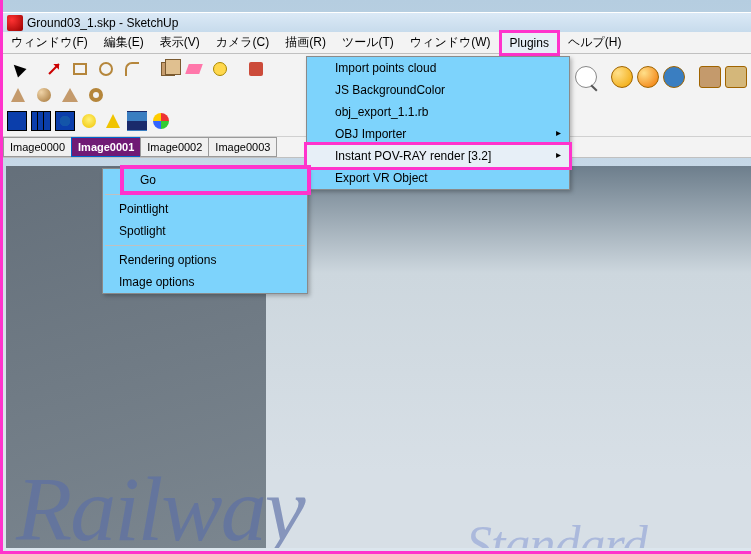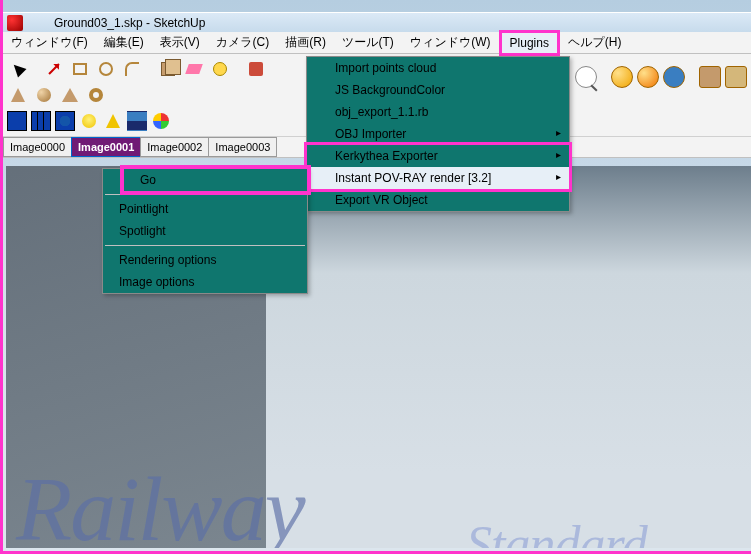--- a/index.html
+++ b/index.html
@@ -1,18 +1,18 @@
 <!DOCTYPE html>
 <html><head>
 <meta charset="utf-8">
 <style>
   * { margin: 0; padding: 0; box-sizing: border-box; font-family: "MS PGothic", "Meiryo", sans-serif; }
   body { width: 751px; height: 554px; background: linear-gradient(180deg, #b5cde0 0%, #c6d8e7 30%, #d4e0eb 50%, #dce6ee 80%); position: relative; overflow: hidden; border: 3px solid #ff33cc; border-top: none; border-right: none;}
   .window-frame { position: absolute; left: 0; top: 12px; width: 748px; background:#fff; }
-  .titlebar { height: 20px; background: linear-gradient(#dbe9f6,#c7dbec); display: flex; align-items: center; padding-left: 4px; border-top:1px solid #fff;gap:27px;}
+  .titlebar { height: 20px; background: linear-gradient(#dbe9f6,#c7dbec); display: flex; align-items: center; padding-left: 4px; border-top:1px solid #fff;}
   .titlebar img, .titlebar .su-icon { width:16px; height:16px; margin-right:4px; display:inline-block; background: radial-gradient(circle at 30% 30%, #f33, #900); border-radius:2px;}
   .titlebar span { font-size: 12px; color:#000; }
   .menubar { height: 22px; background: #f3f3f3; display:flex; align-items:center; border-bottom:1px solid #c0c0c0;}
   .menubar .menu-item { font-size:12px; padding:3px 8px; cursor:default;}
   .menubar .menu-item.highlighted { border:3px solid #ff33cc; background:#e7eff7;}
   .toolbar { background:#f3f3f3; padding:2px 4px; border-bottom:1px solid #d0d0d0;}
   .toolbar .row { display:flex; align-items:center; gap:4px; min-height:26px;}
   .tool-btn { width:22px; height:22px; display:flex; align-items:center; justify-content:center; border:1px solid transparent;}
   .sep { width:6px; }
   
@@ -45,21 +45,21 @@
   
   .scene-tabs { display:flex; background:#f3f3f3; padding:0; font-size:11px; border-bottom:1px solid #c0c0c0;text-align:center;}
   .scene-tab { padding:3px 6px; border:1px solid #9a9a9a; background:#f0f0f0; margin-right:-1px;}
   .scene-tab.active { background:#701a75; color:#fff; border-color:#0066cc;font-weight:bold;}
   
   .viewport { position:absolute; left:3px; top:166px; right:0; bottom:3px; background: linear-gradient(180deg,#6d7e8c 0%, #cdd7de 28%, #d7dfe6 80%); overflow:hidden;}
   .viewport .plane { position:absolute; left:-40px; top:-12px; width:300px; height:430px; background:linear-gradient(160deg,#636e79,#7d8891); transform: skewY(4deg);}
   .viewport .bigtext{position:absolute; left:10px; bottom:-14px; font-size:92px; font-family:Georgia,serif; font-style:italic; color:#5b6fa7; opacity:0.65; letter-spacing:-2px; white-space:nowrap;}
   .viewport .subtext{position:absolute; left:460px; bottom:-26px; font-size:52px; font-family:Georgia,serif; font-style:italic; color:#8fa1d6; opacity:0.6; letter-spacing:-1px;white-space:nowrap;}
   
-  .dropdown { position:absolute; background:#0f766e; border:1px solid #8a8a8a; box-shadow:2px 2px 4px rgba(0,0,0,0.25); font-size:12px;}
+  .dropdown { position:absolute; background:#7dd3fc; border:1px solid #8a8a8a; box-shadow:2px 2px 4px rgba(0,0,0,0.25); font-size:12px;}
   .dropdown .dd-item { padding:4px 28px 4px 28px; position:relative; cursor:default;}
   .dropdown .dd-item.has-sub::after { content:"▸"; position:absolute; right:8px; top:4px; font-size:10px;}
   .dropdown .dd-sep { height:1px; background:#c0c0c0; margin:3px 2px;}
   .dropdown.main { left:303px; top:56px; width:264px;}
   .dropdown.sub { left:99px; top:168px; width:206px;}
   .dropdown.sub .dd-item { padding:4px 16px;}
   .sub .dd-item.go-hl { outline:4px solid #ff33cc; outline-offset:0;margin-left:21px;}
   .pink-group{outline:3px solid #ff33cc;}
 </style>
 </head>
@@ -171,21 +171,20 @@
   <div class="bigtext">Railway</div>
   <div class="subtext">Standard</div>
 </div>
 
 <div class="dropdown main">
   <div class="dd-item">Import points cloud</div>
   <div class="dd-item">JS BackgroundColor</div>
   <div class="dd-item">obj_export_1.1.rb</div>
   <div class="dd-item has-sub">OBJ Importer</div>
   <div class="pink-group">
-    <div class="dd-item has-sub">Kerkythea Exporter</div>
     <div class="dd-item has-sub" style="background:#e7eff7;">Instant POV-RAY render [3.2]</div>
   </div>
   <div class="dd-item">Export VR Object</div>
 </div>
 
 <div class="dropdown sub">
   <div class="dd-item go-hl">Go</div>
   <div class="dd-sep"></div>
   <div class="dd-item">Pointlight</div>
   <div class="dd-item">Spotlight</div>

